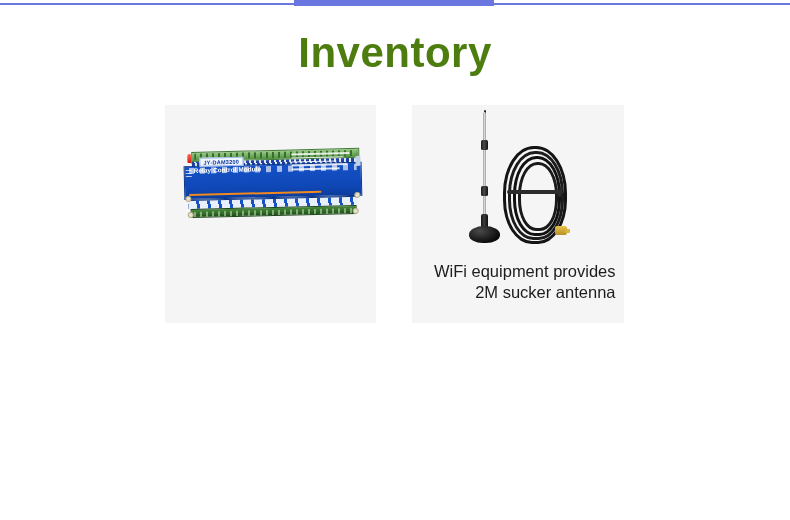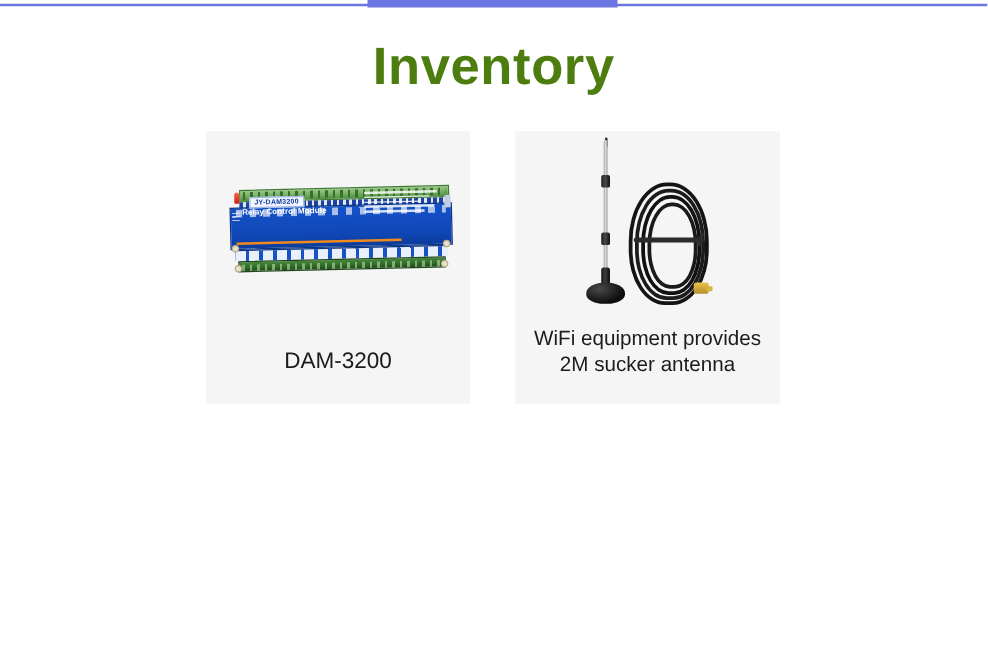--- a/index.html
+++ b/index.html
@@ -78,21 +78,21 @@
 
   .card-caption {
     width: 92%;
     text-align: center;
     font-size: 16.5px;
     line-height: 21px;
     color: #1c1c1c;
     font-family: "Liberation Sans", sans-serif;
   }
   .card-1 .card-caption { margin-top: 18px; font-size: 18px; }
-  .card-2 .card-caption { margin-top: 6px; }
+  .card-2 .card-caption { margin-top: 6px; text-align: right; }
 
   
   .board-wrap {
     position: absolute;
     left: 50%;
     top: 50%;
     transform: translate(-50%, -50%) rotate(-1.4deg);
     width: 186px;
     height: 74px;
   }
@@ -412,21 +412,20 @@
         <div class="term-lower"></div>
         <div class="term-bottom">
           <div class="screws2"></div>
         </div>
         <div class="mount-hole mh-tl"></div>
         <div class="mount-hole mh-tr"></div>
         <div class="mount-hole mh-bl"></div>
         <div class="mount-hole mh-br"></div>
       </div>
     </div>
-    <div class="card-caption">DAM-3200</div>
   </div>
 
   <div class="card card-2">
     <div class="card-figure">
       <div class="ant-wrap">
         <div class="whip-tip"></div>
         <div class="whip"></div>
         <div class="joint joint-1"></div>
         <div class="joint joint-2"></div>
         <div class="neck"></div>

